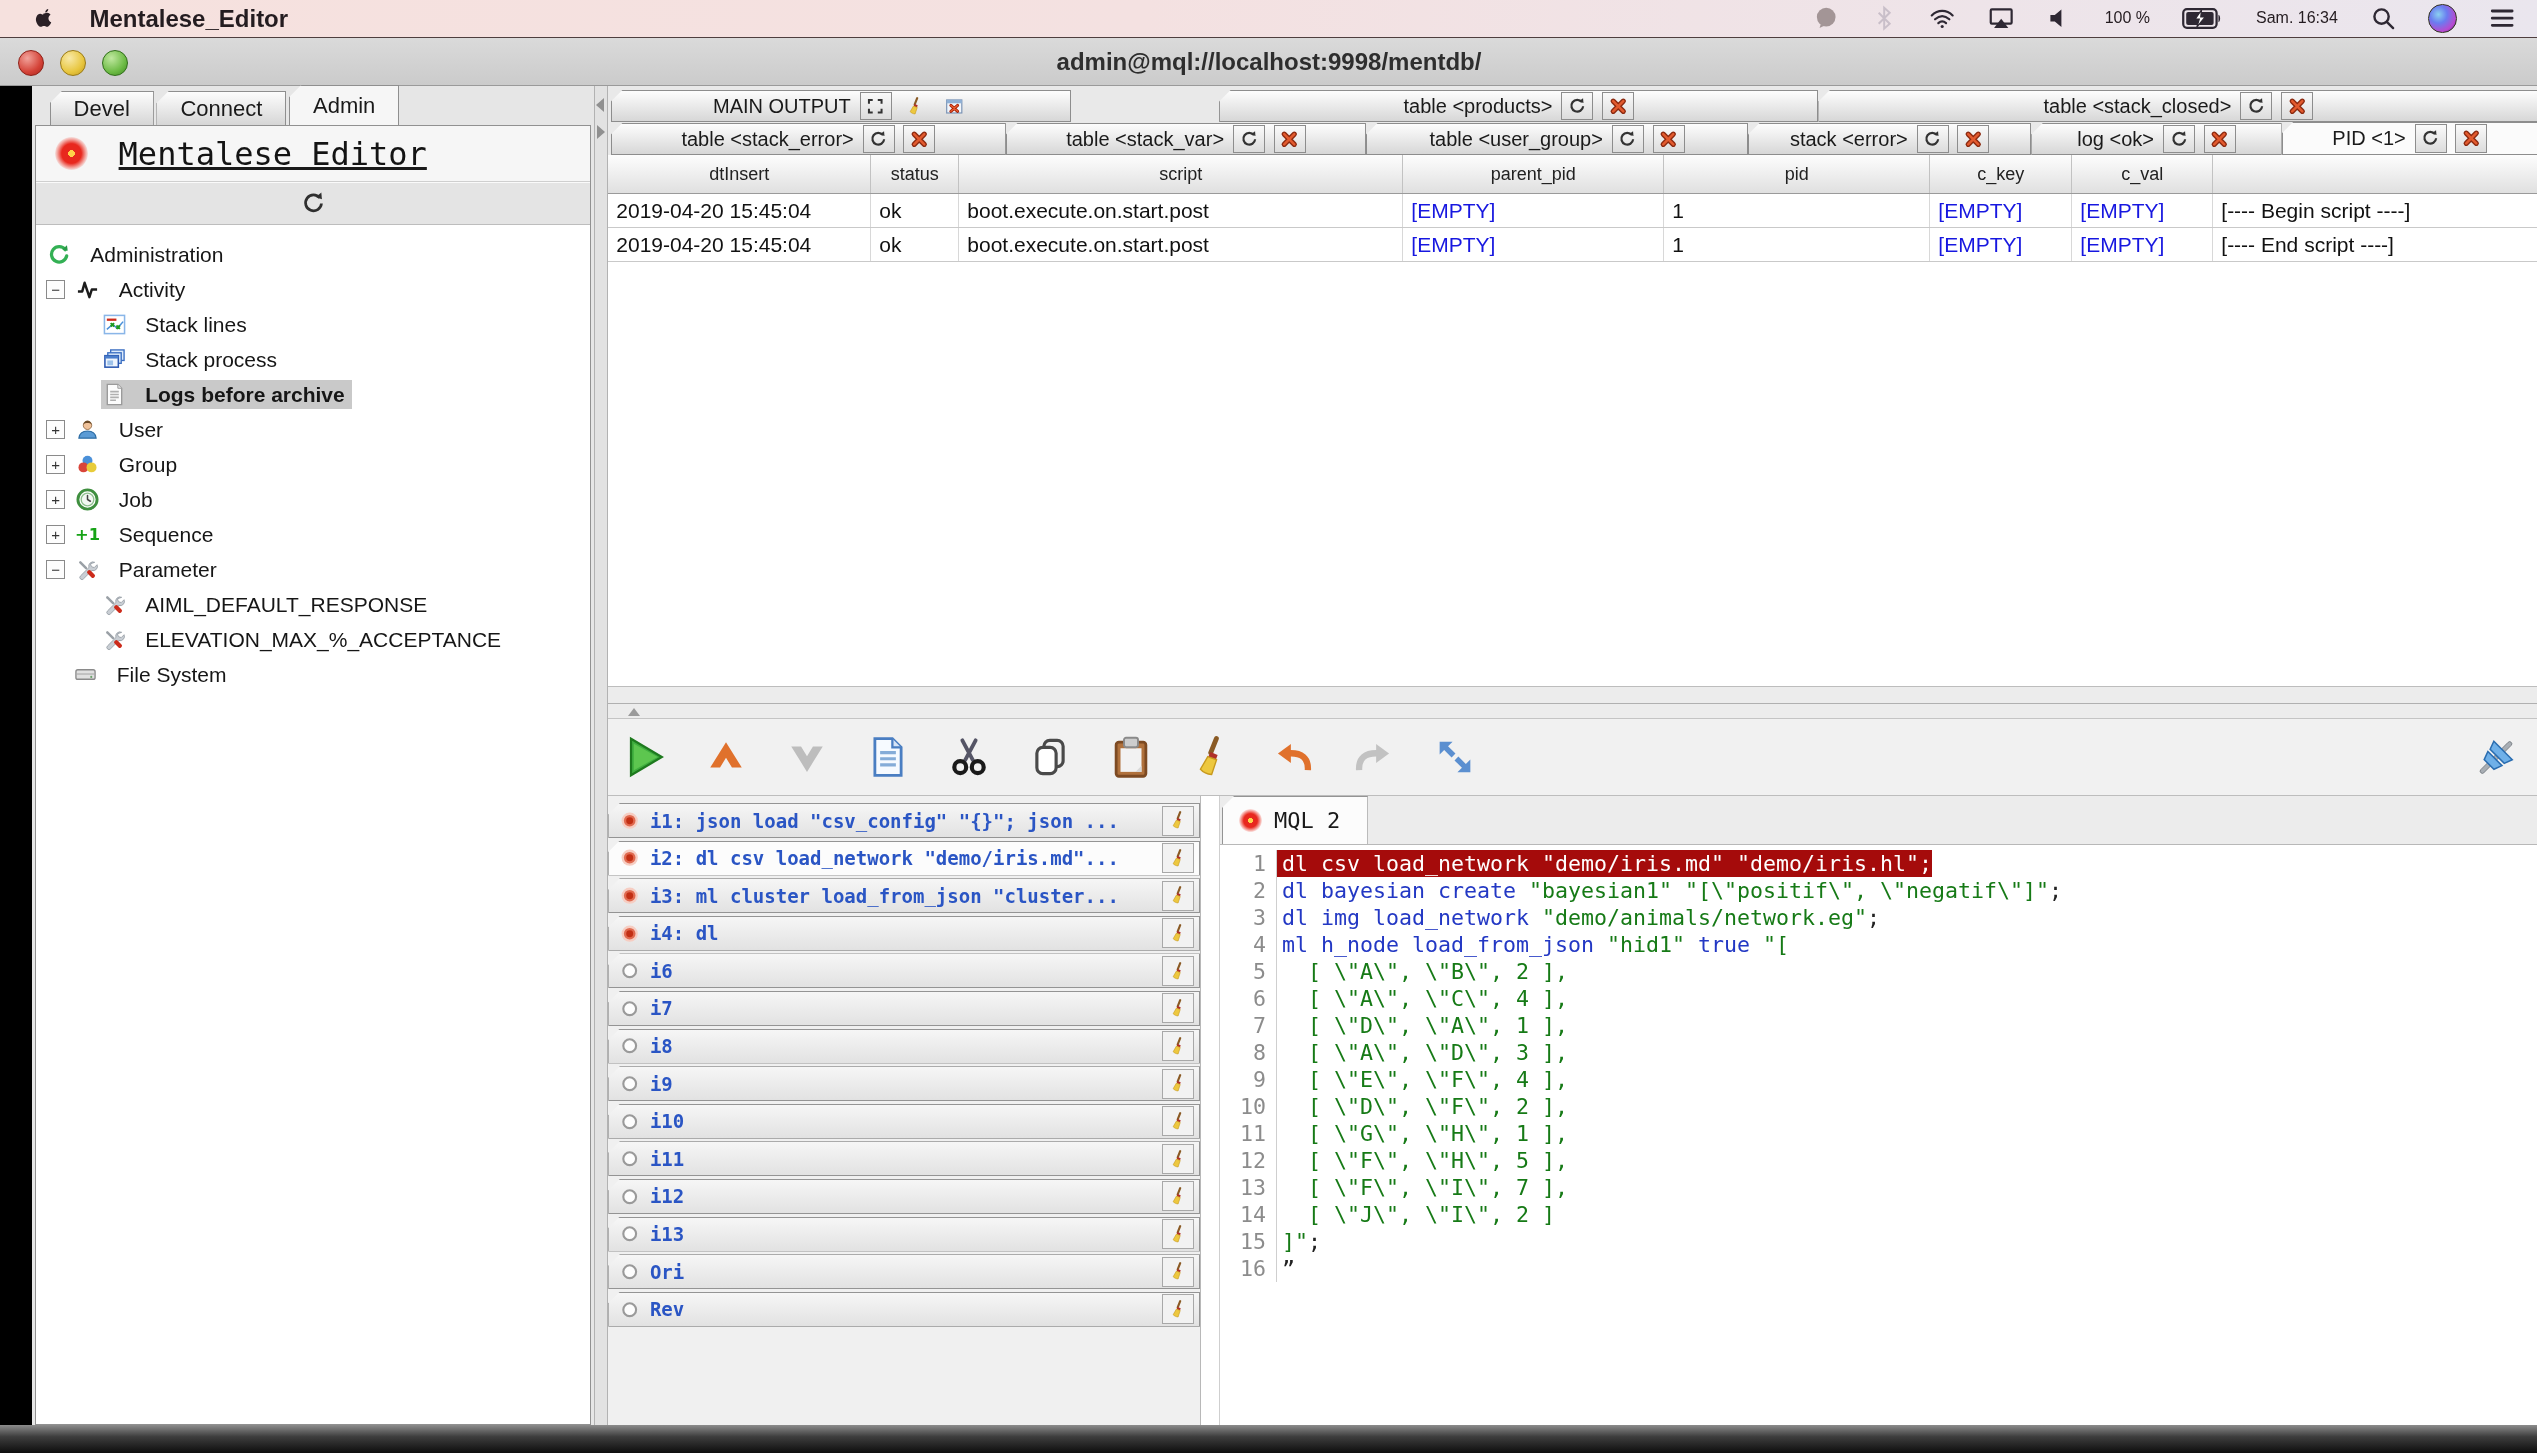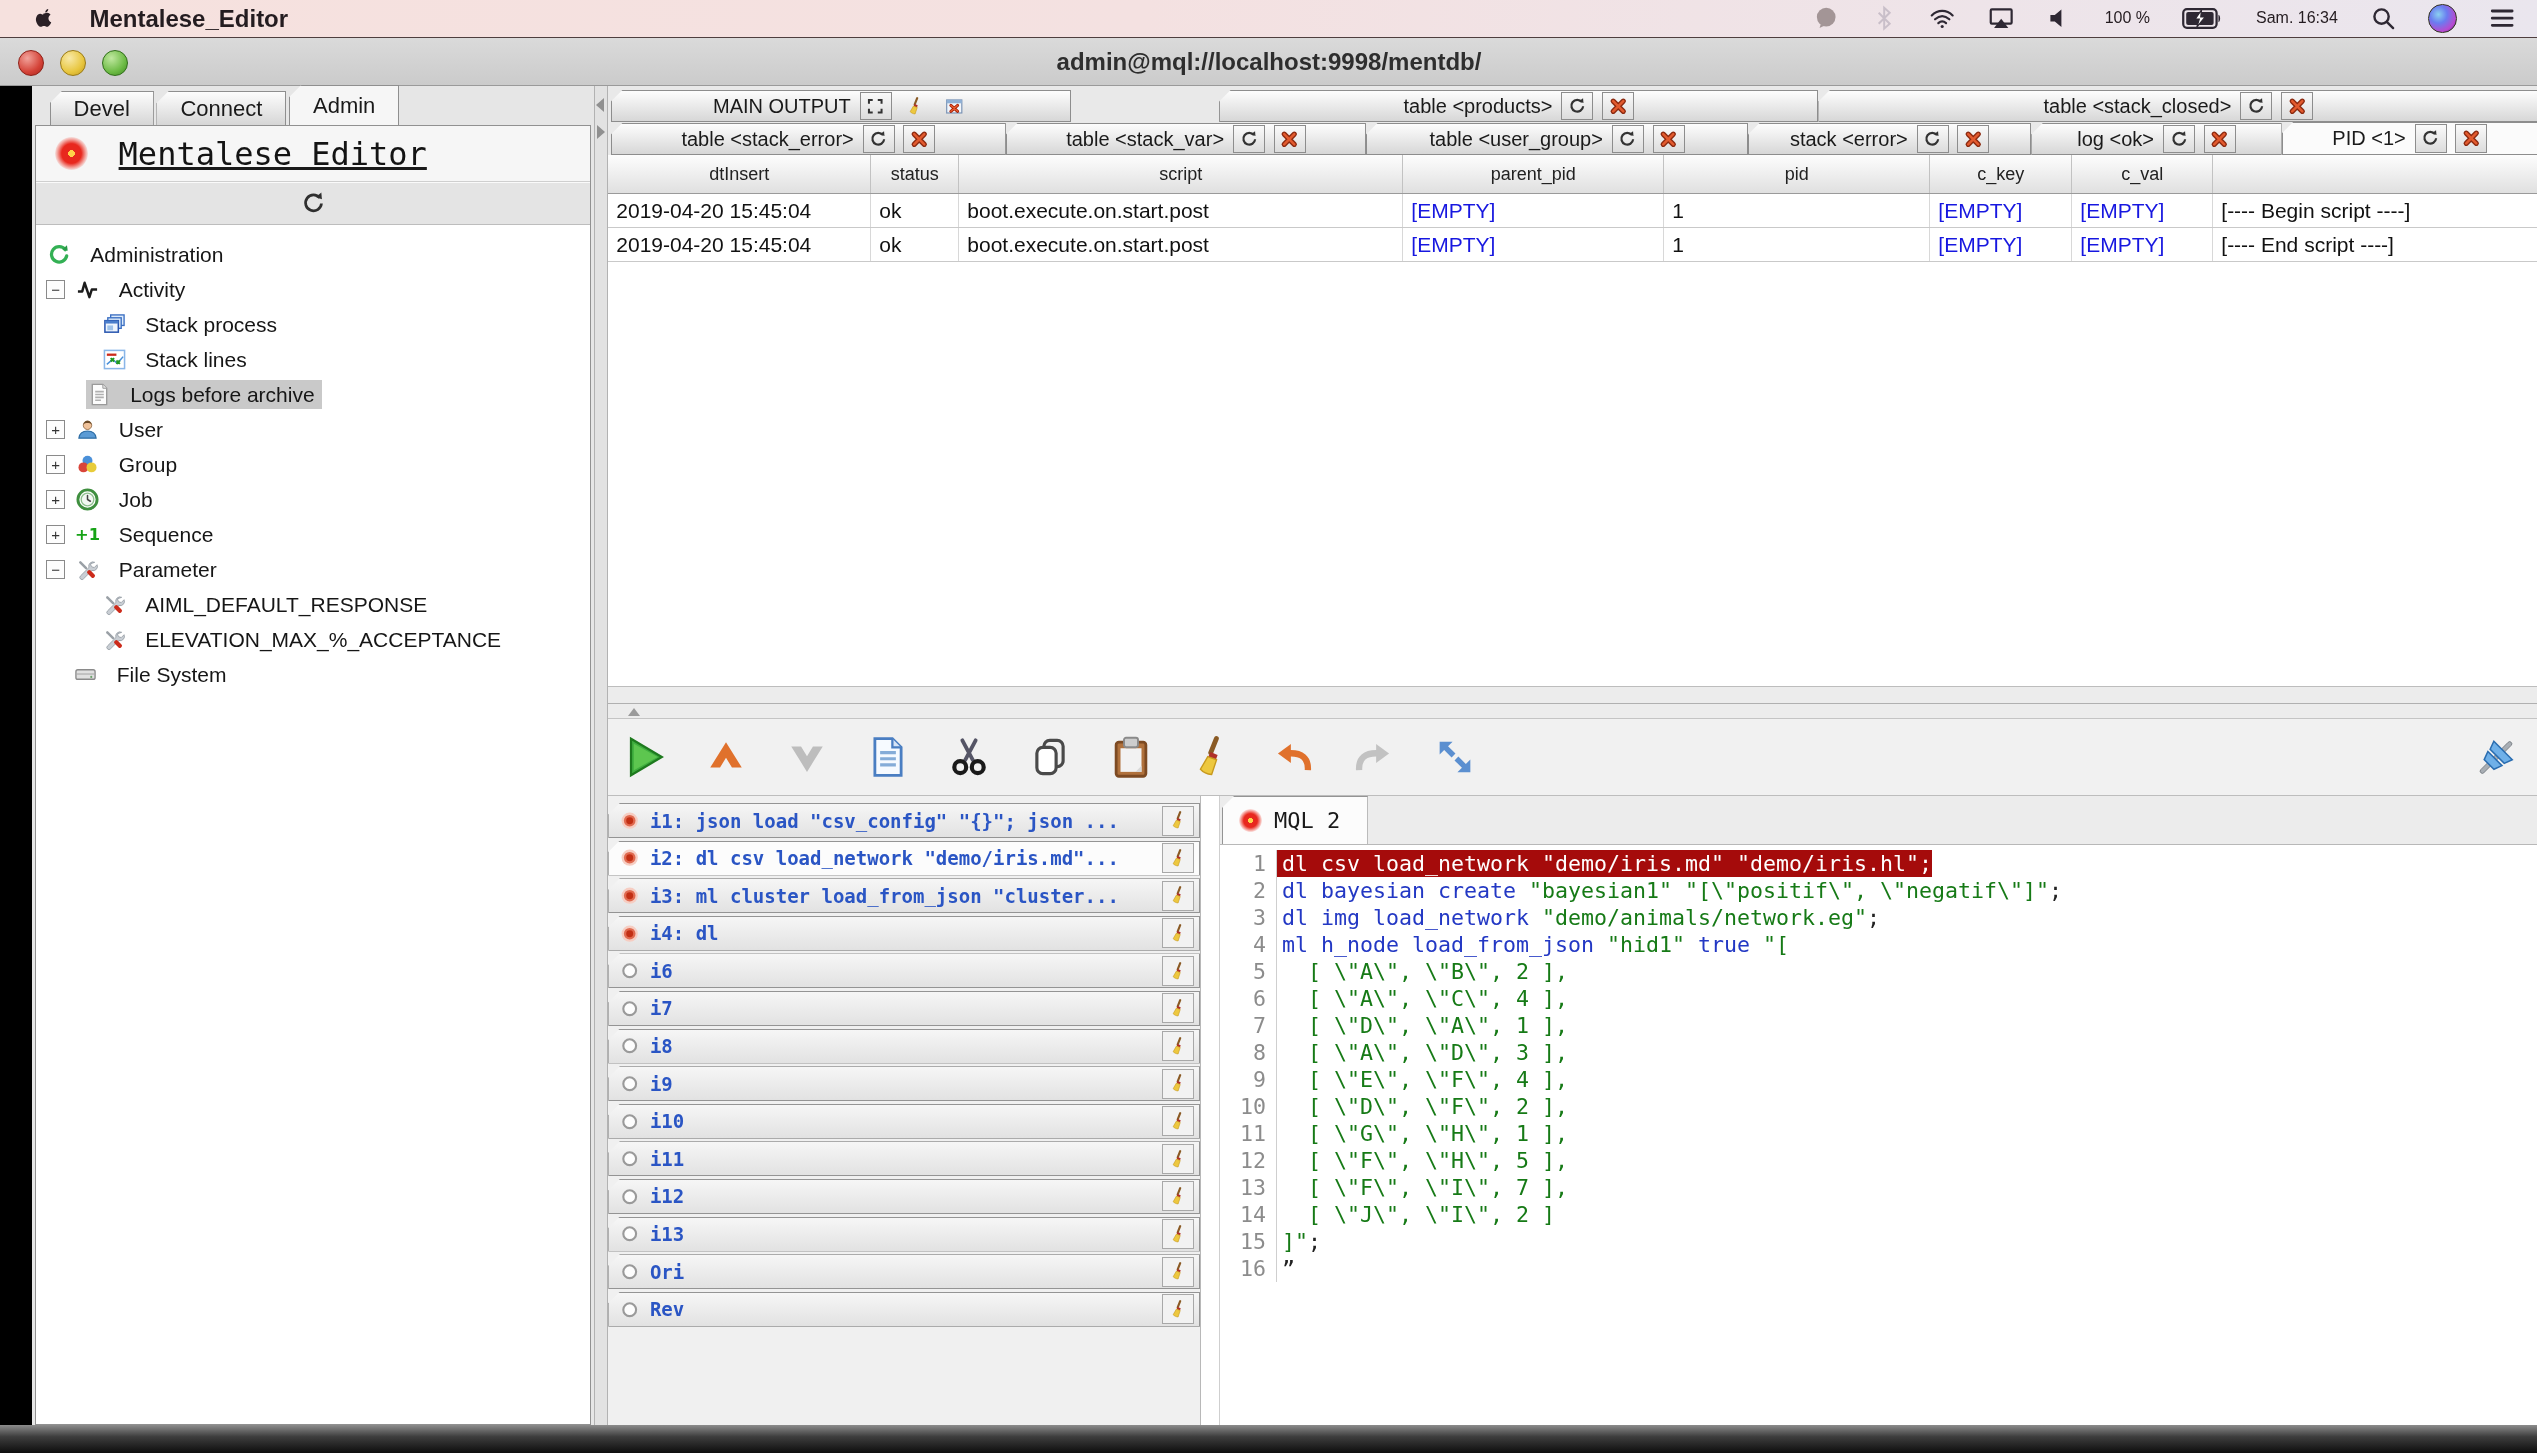--- a/index.html
+++ b/index.html
@@ -254,47 +254,47 @@
                   </svg>
                 </span>
                 <span>Activity</span>
               </span>
             </div>
             <div class="trow" style="padding-left: 39px;">
               <span class="expspace"></span>
               <span class="labwrap">
                 <span class="ic tico">
                   <svg viewBox="0 0 24 24">
-                    <rect x="8" y="2" width="14" height="11" fill="#dcebfb" stroke="#3a6ec2" stroke-width="1.4"></rect>
-                    <rect x="5" y="5" width="14" height="11" fill="#dcebfb" stroke="#3a6ec2" stroke-width="1.4"></rect>
-                    <rect x="2" y="8" width="14" height="12" fill="#eef5fd" stroke="#2a57b0" stroke-width="1.6"></rect>
-                    <rect x="2" y="8" width="14" height="3" fill="#4a7ecc"></rect>
-                    <rect x="4.5" y="13" width="6" height="5" fill="#9ec2ea"></rect>
-                  </svg>
-                </span>
-                <span>Stack process</span>
-              </span>
-            </div>
-            <div class="trow" style="padding-left: 39px;">
-              <span class="expspace"></span>
-              <span class="labwrap">
-                <span class="ic tico">
-                  <svg viewBox="0 0 24 24">
                     <rect x="1.5" y="2.5" width="21" height="19" fill="#fff" stroke="#8ab6e8" stroke-width="1.6"></rect>
                     <path d="M4 7h10" stroke="#cc2a1a" stroke-width="2.4"></path>
                     <path d="M4 17l6-5 5 4 6-7" stroke="#4a90d9" stroke-width="1.6" fill="none"></path>
                     <g stroke="#1f9a1f" stroke-width="2">
                       <path d="M8 10.5l3.6 3.6M11.6 10.5L8 14.1M14 13l3.6 3.6M17.6 13L14 16.6"></path>
                     </g>
                   </svg>
                 </span>
                 <span>Stack lines</span>
               </span>
             </div>
-            <div class="trow sel" style="padding-left: 24px;">
+            <div class="trow" style="padding-left: 39px;">
+              <span class="expspace"></span>
+              <span class="labwrap">
+                <span class="ic tico">
+                  <svg viewBox="0 0 24 24">
+                    <rect x="8" y="2" width="14" height="11" fill="#dcebfb" stroke="#3a6ec2" stroke-width="1.4"></rect>
+                    <rect x="5" y="5" width="14" height="11" fill="#dcebfb" stroke="#3a6ec2" stroke-width="1.4"></rect>
+                    <rect x="2" y="8" width="14" height="12" fill="#eef5fd" stroke="#2a57b0" stroke-width="1.6"></rect>
+                    <rect x="2" y="8" width="14" height="3" fill="#4a7ecc"></rect>
+                    <rect x="4.5" y="13" width="6" height="5" fill="#9ec2ea"></rect>
+                  </svg>
+                </span>
+                <span>Stack process</span>
+              </span>
+            </div>
+            <div class="trow sel" style="padding-left: 39px; font-weight: bold;">
               <span class="expspace"></span>
               <span class="labwrap">
                 <span class="ic tico">
                   <svg viewBox="0 0 24 24">
                     <path d="M4.5 1.5h11l4 4v17h-15z" fill="#fcfcfc" stroke="#9a9a9a" stroke-width="1.4"></path>
                     <path d="M15.5 1.5v4h4" fill="#e6e6e6" stroke="#9a9a9a"></path>
                     <g stroke="#b0b0b0" stroke-width="1.6">
                       <path d="M7.5 9h9M7.5 12h9M7.5 15h9M7.5 18h6"></path>
                     </g>
                   </svg>

